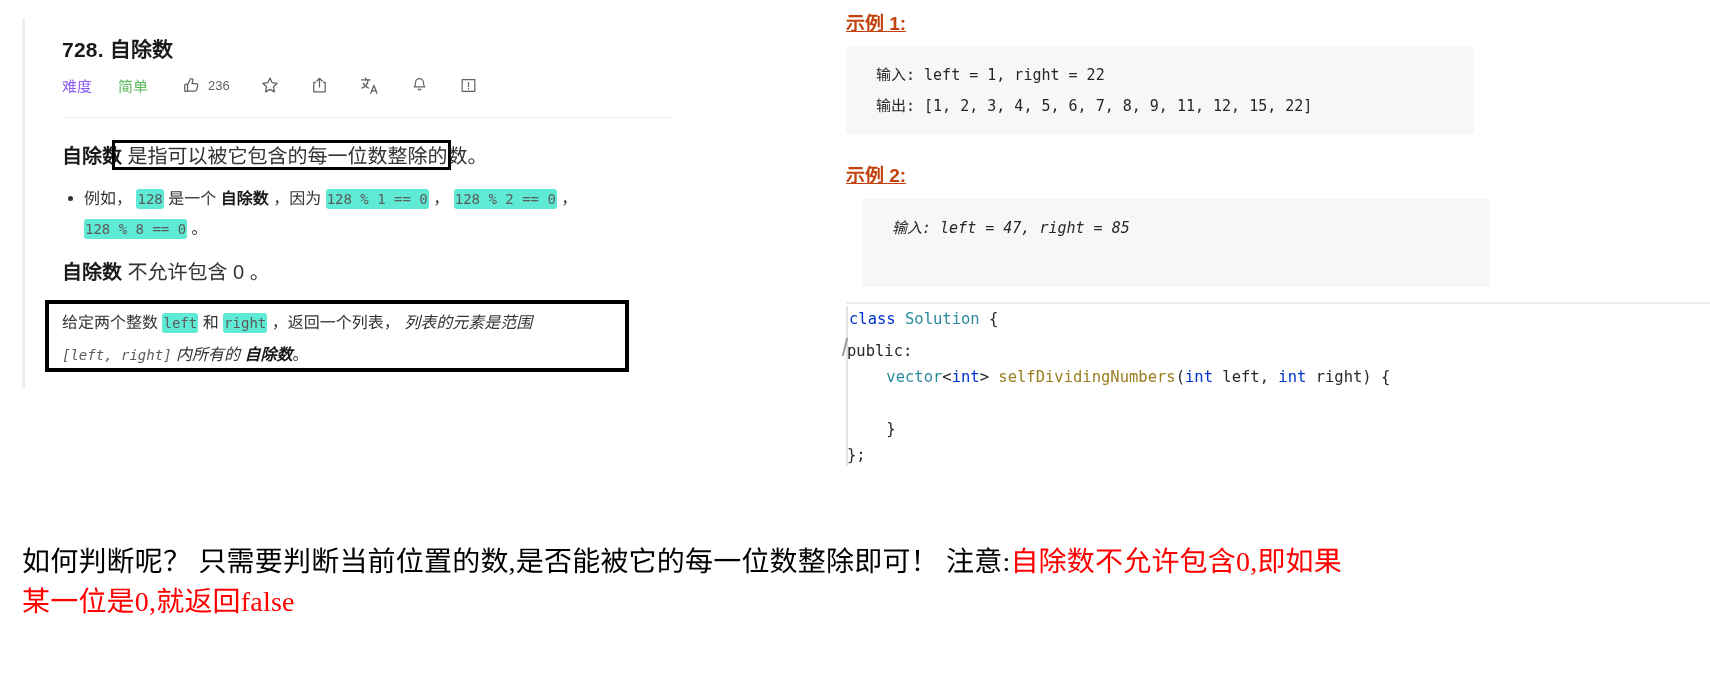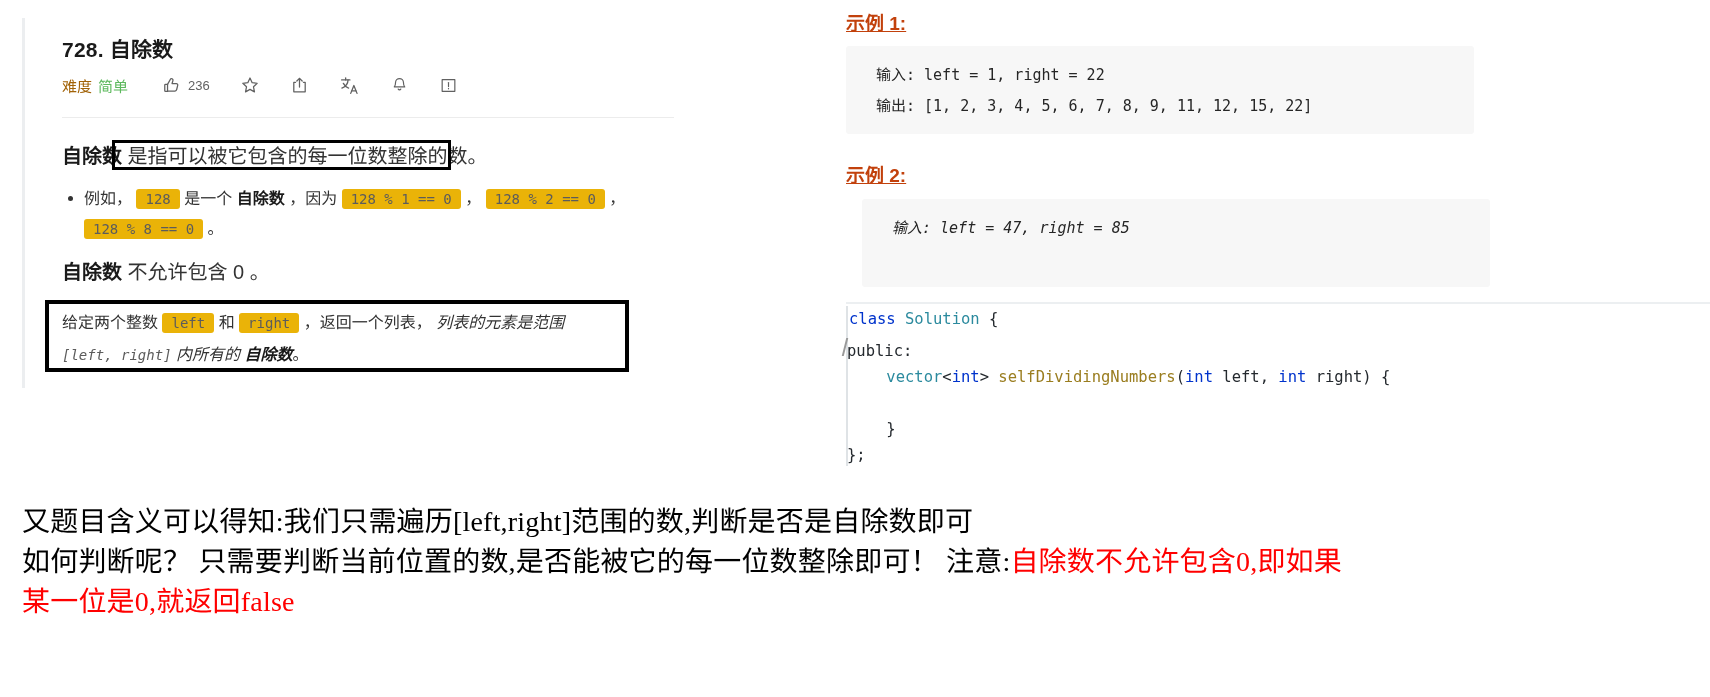--- a/index.html
+++ b/index.html
@@ -49,21 +49,21 @@
     position: absolute;
     left: 62px;
     top: 72px;
     display: flex;
     align-items: center;
     height: 26px;
     font-size: 15px;
     color: #3c3c4399;
     white-space: nowrap;
   }
-  #meta-row .m-label { color: #a16207; margin-right: 6px; }
+  #meta-row .m-label { color: #8b5cf6; margin-right: 26px; }
   #meta-row .m-diff  { color: #5cb85c; margin-right: 34px; }
   #meta-row .m-item {
     display: inline-flex;
     align-items: center;
     margin-right: 30px;
     color: #616161;
   }
   #meta-row .m-item .cnt { margin-left: 7px; font-size: 13px; color: #616161; }
   .ic { display: inline-block; line-height: 0; }
   .ic svg { display: block; }
@@ -80,23 +80,23 @@
   
   .para {
     position: absolute;
     font-size: 20px;
     line-height: 28px;
     color: #333;
   }
   .b { font-weight: 700; color: #1a1a1a; }
   code.inl {
     font-family: "DejaVu Sans Mono", "Liberation Mono", monospace;
-    background: #eab308;
+    background: #5eead4;
     border-radius: 3px;
-    padding: 2px 9px;
+    padding: 2px 1px;
     font-size: 14px;
     color: #5c5c5c;
     white-space: pre;
   }
   code.inl.plain { background: transparent; padding: 2px 0; text-align: center; }
 
   #def-line { left: 62px; top: 142px; width: 620px; }
   
   #def-box {
     position: absolute;
@@ -391,16 +391,15 @@
     <div class="cl" id="cl-3"><span class="pl">    </span><span class="ty">vector</span><span class="pl">&lt;</span><span class="k">int</span><span class="pl">&gt; </span><span class="fn">selfDividingNumbers</span><span class="pl">(</span><span class="k">int</span><span class="pl"> left, </span><span class="k">int</span><span class="pl"> right</span><span class="pl">) {</span></div>
 
     <div class="cl" id="cl-4"><span class="pl">    }</span></div>
 
     <div class="cl" id="cl-5"><span class="pl">};</span></div>
   </div>
 
 </div>
 
 <div id="notes">
-  <div class="note-line" id="note-1">又题目含义可以得知:我们只需遍历[left,right]范围的数,判断是否是自除数即可</div>
   <div class="note-line" id="note-2"><span>如何判断呢？  只需要判断当前位置的数,是否能被它的每一位数整除即可！  注意:</span><span class="red">自除数不允许包含0,即如果</span></div>
   <div class="note-line red" id="note-3">某一位是0,就返回false</div>
 </div>
 
 </body></html>

